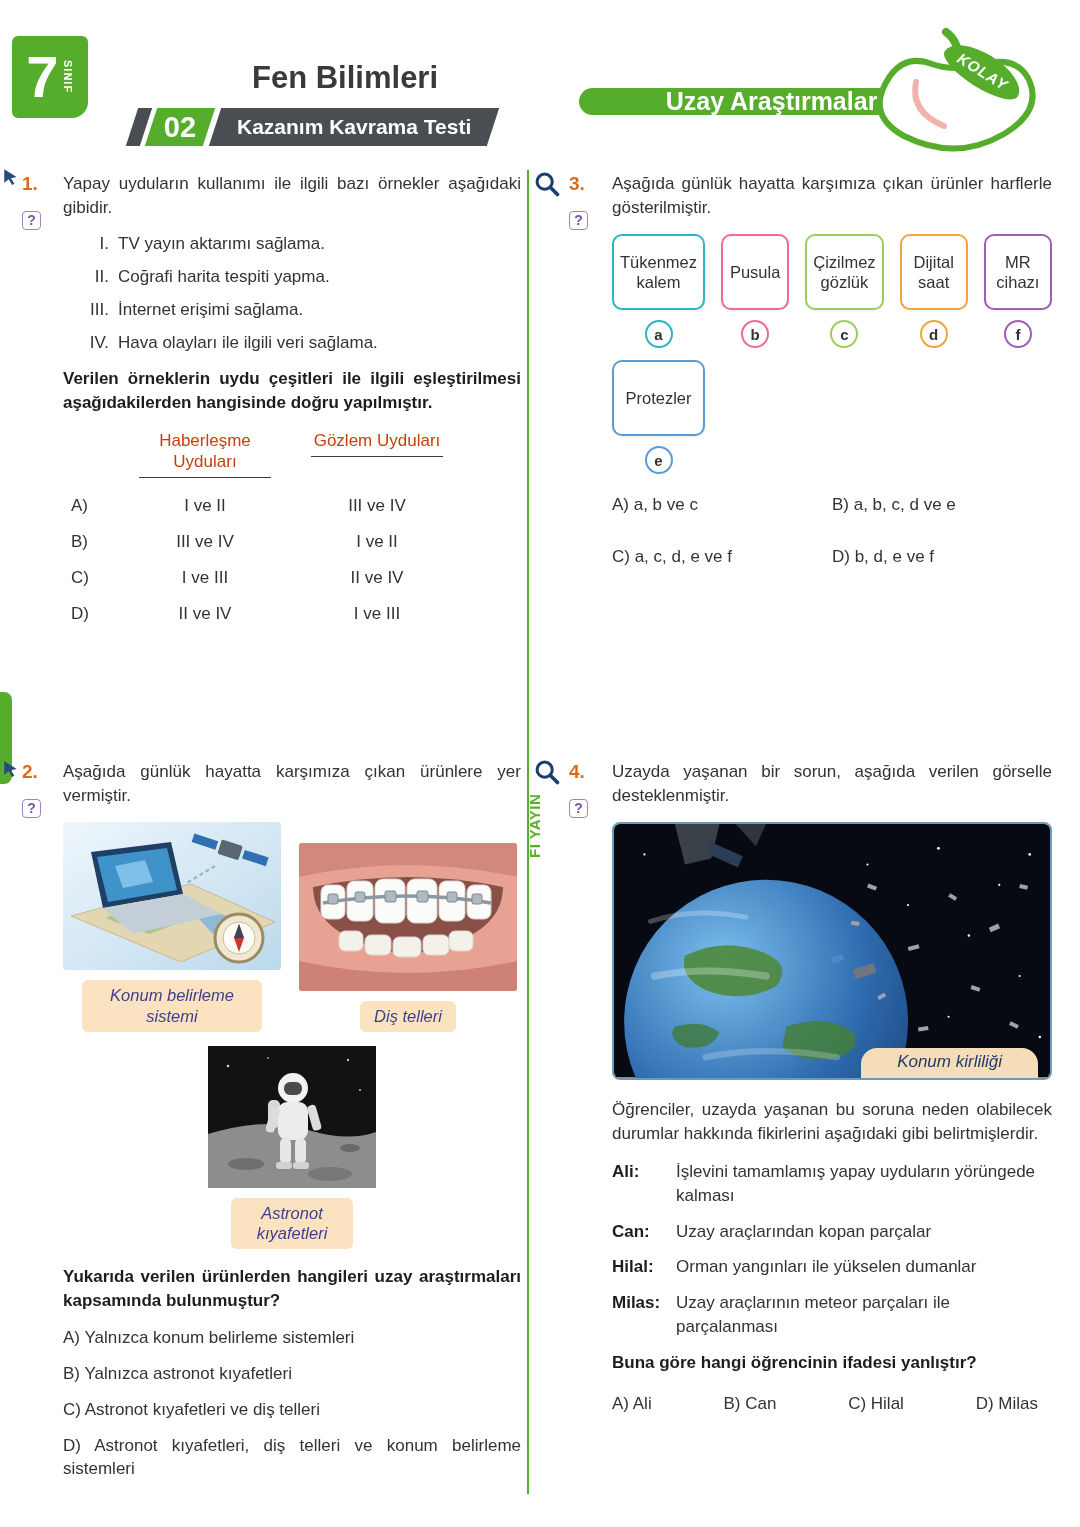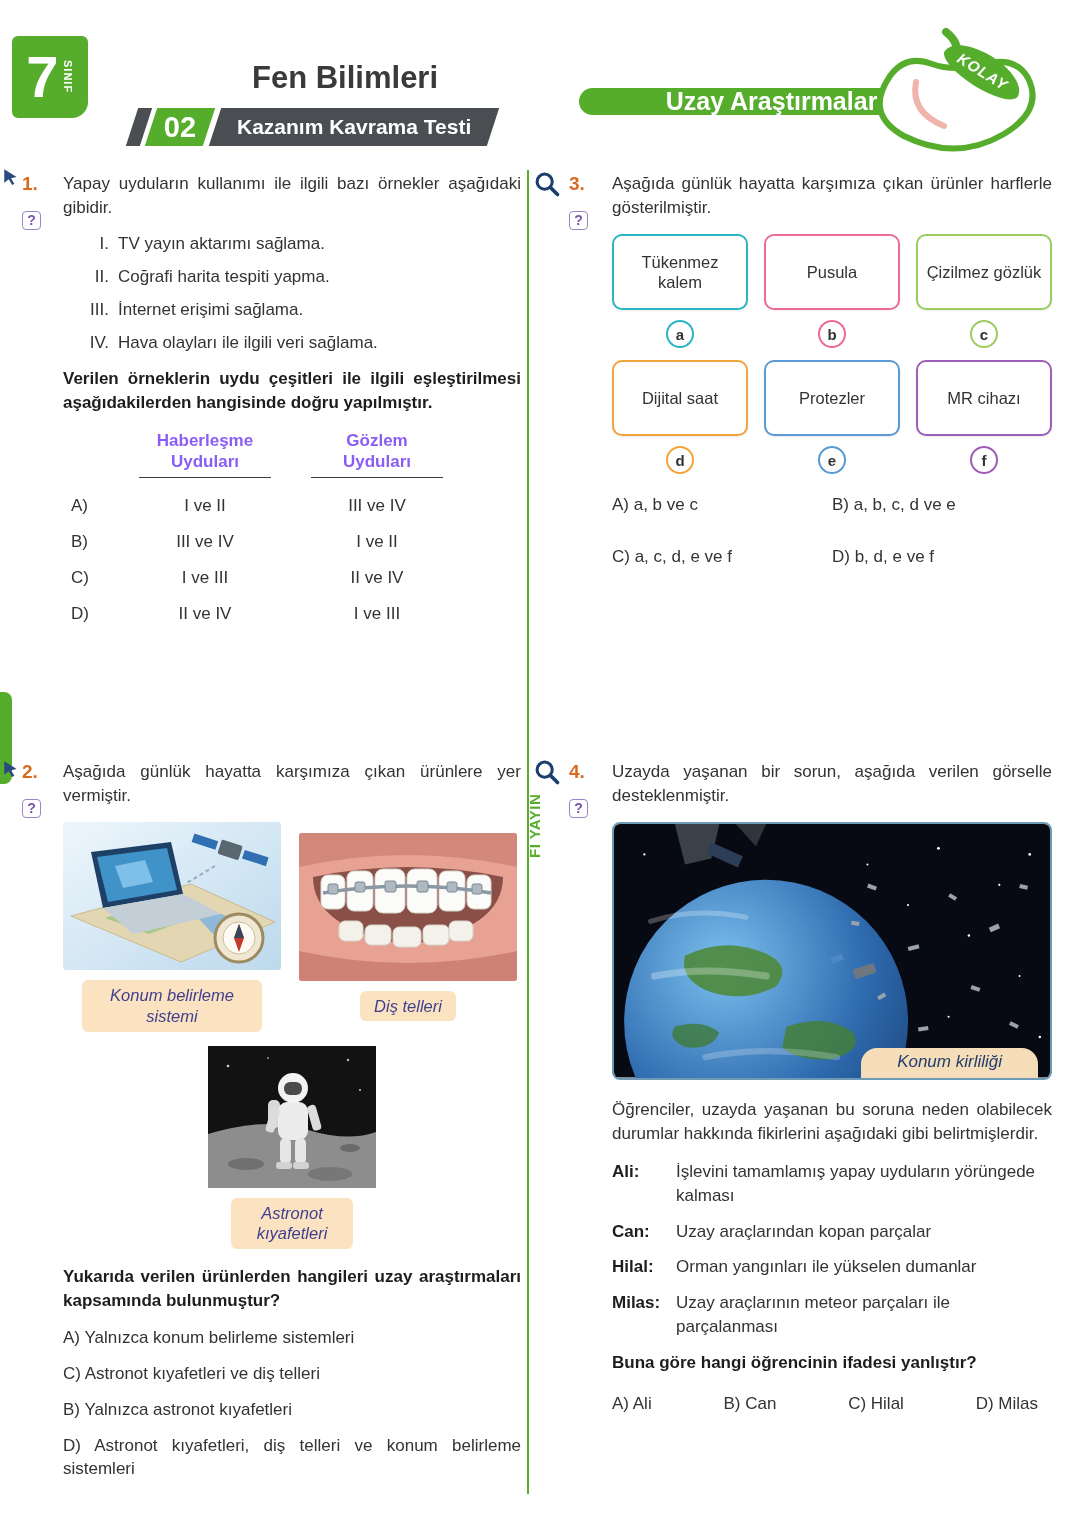--- a/index.html
+++ b/index.html
@@ -47,40 +47,40 @@
   .u { }
 
   
   .ritems { padding-left:10px; margin:2px 0 14px; }
   .ritem { display:flex; margin-bottom:13px; font-size:17px; }
   .roman { width:36px; text-align:right; margin-right:9px; flex:none; }
 
   
   .otable { margin-top:12px; display:grid; grid-template-columns:56px 172px 172px; font-size:17px; }
   .ot-head-cell { text-align:center; padding-bottom:10px; }
-  .ot-head-inner { display:inline-block; width:132px; border-bottom:1.5px solid #3a3a3a; padding:0 2px 5px; font-weight:bold;
-                   color:#8b5cf6; line-height:1.25; }
+  .ot-head-inner { display:inline-block; width:132px; border-bottom:1.5px solid #3a3a3a; padding:0 2px 5px; font-weight:normal;
+                   color:#c2410c; line-height:1.25; }
   .ot-label { padding:8px 0 8px 8px; }
   .ot-cell { text-align:center; padding:8px 0; }
 
   
-  .img-row { display:flex; gap:18px; margin:0 0 2px; align-items:center; }
+  .img-row { display:flex; gap:18px; margin:0 0 2px; align-items:flex-end; }
   .fig { display:flex; flex-direction:column; align-items:center; }
   .fig svg { display:block; border-radius:3px; }
   .caption { display:inline-block; background:#fbe2c0; color:#3f3f8f; font-style:italic; font-size:16.5px; text-align:center;
              padding:5px 14px; border-radius:6px; margin-top:10px; line-height:1.25; }
   .cap-narrow { max-width:122px; }
   .cap-mid { max-width:180px; }
   .fig-center { display:flex; flex-direction:column; align-items:center; margin:14px 0 16px; }
 
   .opts { font-size:17px; }
   .opt { margin-bottom:13px; line-height:1.35; text-align:justify; }
 
   
-  .pgrid { display:grid; grid-template-columns:repeat(3,1fr); column-gap:16px; row-gap:12px; margin:6px 0 20px; }
+  .pgrid { display:grid; grid-template-columns:repeat(5,1fr); column-gap:16px; row-gap:12px; margin:6px 0 20px; }
   .product { display:flex; flex-direction:column; align-items:center; }
   .p-box { width:100%; min-height:76px; border:2px solid var(--c); border-radius:10px; background:#fff; display:flex;
            align-items:center; justify-content:center; text-align:center; font-size:16.5px; line-height:1.25; padding:8px 6px;
            box-shadow:0 1px 2px rgba(0,0,0,0.08); }
   .p-letter { margin-top:10px; width:28px; height:28px; border:2px solid var(--c); border-radius:50%; display:flex;
               align-items:center; justify-content:center; font-weight:bold; font-size:15px; color:#333; background:#fff; }
   .opt-grid2 { display:grid; grid-template-columns:1fr 1fr; row-gap:16px; font-size:17px; margin-top:6px; }
 
   
   .space-fig { position:relative; border:2px solid #6d9ab5; border-radius:8px; overflow:hidden; margin:4px 0 18px; }
@@ -276,22 +276,22 @@
               <rect x="72" y="92" width="11" height="26" rx="5" fill="#e6e6e6"></rect>
               <rect x="87" y="92" width="11" height="26" rx="5" fill="#e6e6e6"></rect>
               <rect x="68" y="116" width="16" height="7" rx="3" fill="#d2d2d2"></rect>
               <rect x="85" y="116" width="16" height="7" rx="3" fill="#d2d2d2"></rect>
             </svg>
             <span class="caption cap-narrow">Astronot kıyafetleri</span>
           </div>
           <p class="p stem">Yukarıda verilen ürünlerden hangileri uzay araştırmaları kapsamında bulunmuştur?</p>
           <div class="opts">
             <div class="opt">A) Yalnızca konum belirleme sistemleri</div>
+            <div class="opt">B) Yalnızca astronot kıyafetleri</div>
             <div class="opt">C) Astronot kıyafetleri ve diş telleri</div>
-            <div class="opt">B) Yalnızca astronot kıyafetleri</div>
             <div class="opt">D) Astronot kıyafetleri, diş telleri ve konum belirleme sistemleri</div>
           </div>
         </div>
       </div>
     </div>
 
     <div class="divider"></div>
 
     <div class="col-right">
 
@@ -316,27 +316,27 @@
               <div class="p-letter">b</div>
             </div>
             <div class="product" style="--c:#9ccc5f">
               <div class="p-box">Çizilmez gözlük</div>
               <div class="p-letter">c</div>
             </div>
             <div class="product" style="--c:#f2a43c">
               <div class="p-box">Dijital saat</div>
               <div class="p-letter">d</div>
             </div>
+            <div class="product" style="--c:#9c5fb5">
+              <div class="p-box">MR cihazı</div>
+              <div class="p-letter">f</div>
+            </div>
             <div class="product" style="--c:#5b9bd5">
               <div class="p-box">Protezler</div>
               <div class="p-letter">e</div>
-            </div>
-            <div class="product" style="--c:#9c5fb5">
-              <div class="p-box">MR cihazı</div>
-              <div class="p-letter">f</div>
             </div>
           </div>
           <div class="opt-grid2">
             <div class="opt">A) a, b ve c</div>
             <div class="opt">B) a, b, c, d ve e</div>
             <div class="opt">C) a, c, d, e ve f</div>
             <div class="opt">D) b, d, e ve f</div>
           </div>
         </div>
       </div>

